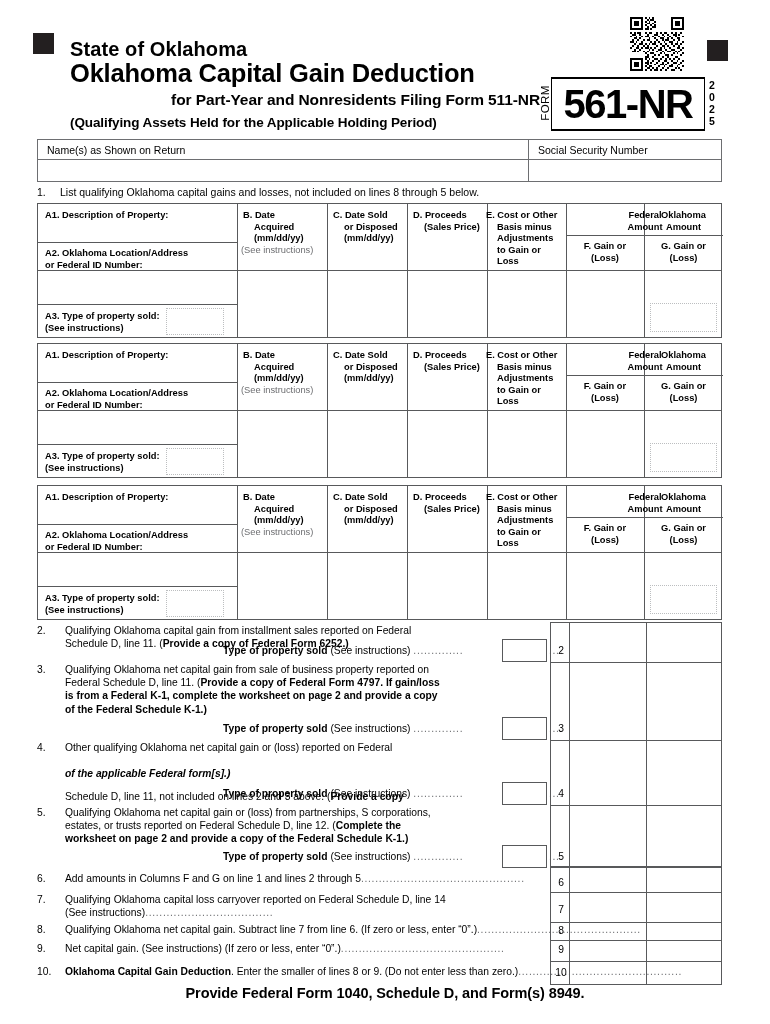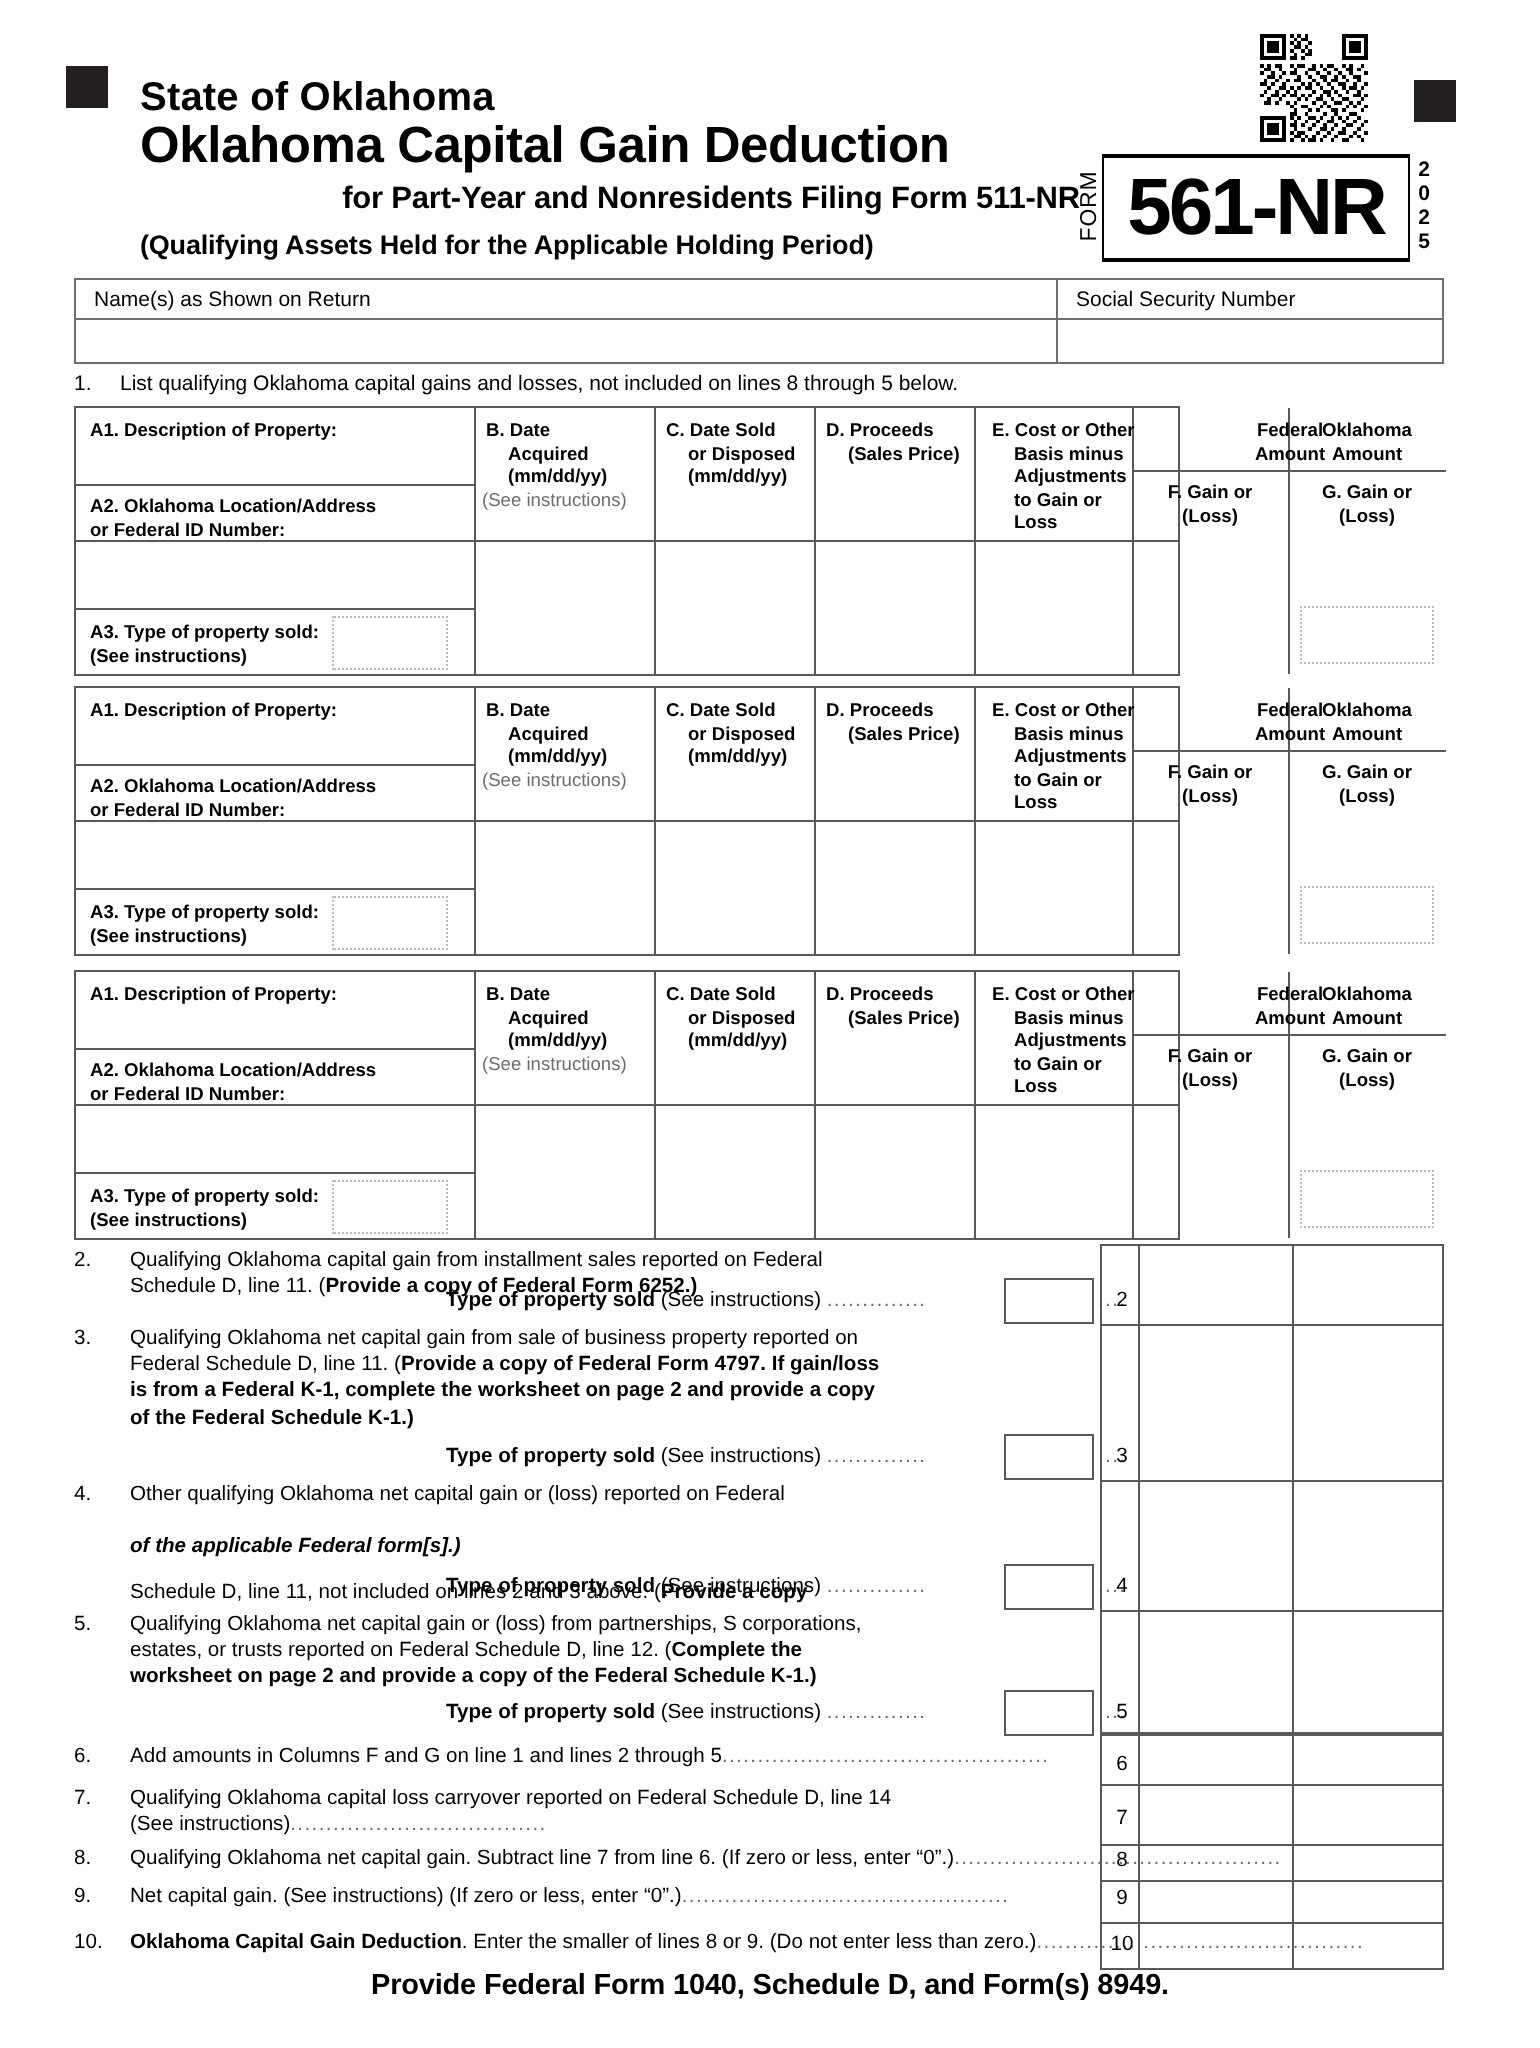--- a/index.html
+++ b/index.html
@@ -58,21 +58,21 @@
   .namebox .hdiv{position:absolute;left:0;top:19px;width:100%;height:1px;background:#6d6e71;}
   .namebox .lbl{position:absolute;font-size:10.5px;line-height:12px;color:#000;}
   .namebox .lbl-name{left:9px;top:4px;}
   .namebox .lbl-ssn{left:500px;top:4px;}
 
   
   .line1txt{position:absolute;left:37px;top:186px;font-size:10.5px;line-height:13px;}
   .line1txt .num{display:inline-block;width:23px;}
 
   
-  .ptable{position:absolute;left:37px;width:553px;border:1.3px solid #58595b;box-sizing:border-box;}
+  .ptable{position:absolute;left:37px;width:685px;border:1.3px solid #58595b;box-sizing:border-box;}
   .pt1{top:203px;height:135px;}
   .pt2{top:343px;height:135px;}
   .pt3{top:485px;height:135px;}
 
   .ptable .vline{position:absolute;top:0;width:1.2px;height:100%;background:#58595b;}
   .ptable .vb{left:199px;} .ptable .vc{left:289px;} .ptable .vd{left:369px;}
   .ptable .ve{left:449px;} .ptable .vf{left:528px;} .ptable .vg{left:606px;}
 
   .ptable .hrow-hdr{position:absolute;left:0;top:66px;width:100%;height:1.2px;background:#58595b;}
   .ptable .hfg{position:absolute;left:528px;top:31px;width:157px;height:1.2px;background:#58595b;}
@@ -81,21 +81,21 @@
   .ptable .ha1{position:absolute;left:0;top:38px;width:199px;height:1.2px;background:#58595b;}
   .ptable .ha3{position:absolute;left:0;top:100px;width:199px;height:1.2px;background:#58595b;}
 
   .ptable .cell{position:absolute;font-size:9.3px;line-height:11.6px;font-weight:bold;}
   .a1lbl{left:7px;top:6px;}
   .a2lbl{left:7px;top:44px;}
   .a3lbl{left:7px;top:107px;}
   .colb{left:205px;top:6px;}
   .colc{left:295px;top:6px;}
   .cold{left:375px;top:6px;}
-  .cole{left:458px;top:6px;}
+  .cole{left:448px;top:6px;}
   .colfed{left:528px;top:6px;width:78px;text-align:center;margin-left:40px;}
   .colok{left:606px;top:6px;width:79px;text-align:center;}
   .colf{left:528px;top:37px;width:78px;text-align:center;}
   .colg{left:606px;top:37px;width:79px;text-align:center;}
   .seeinstr-b{position:absolute;left:203px;top:41px;font-size:9.3px;line-height:11.6px;font-weight:normal;color:#6d6e71;}
   .indent{display:inline-block;padding-left:11px;}
 
   .shadebox{
     position:absolute;background:#fff;
     border:1px dotted #bcbec0;box-sizing:border-box;

